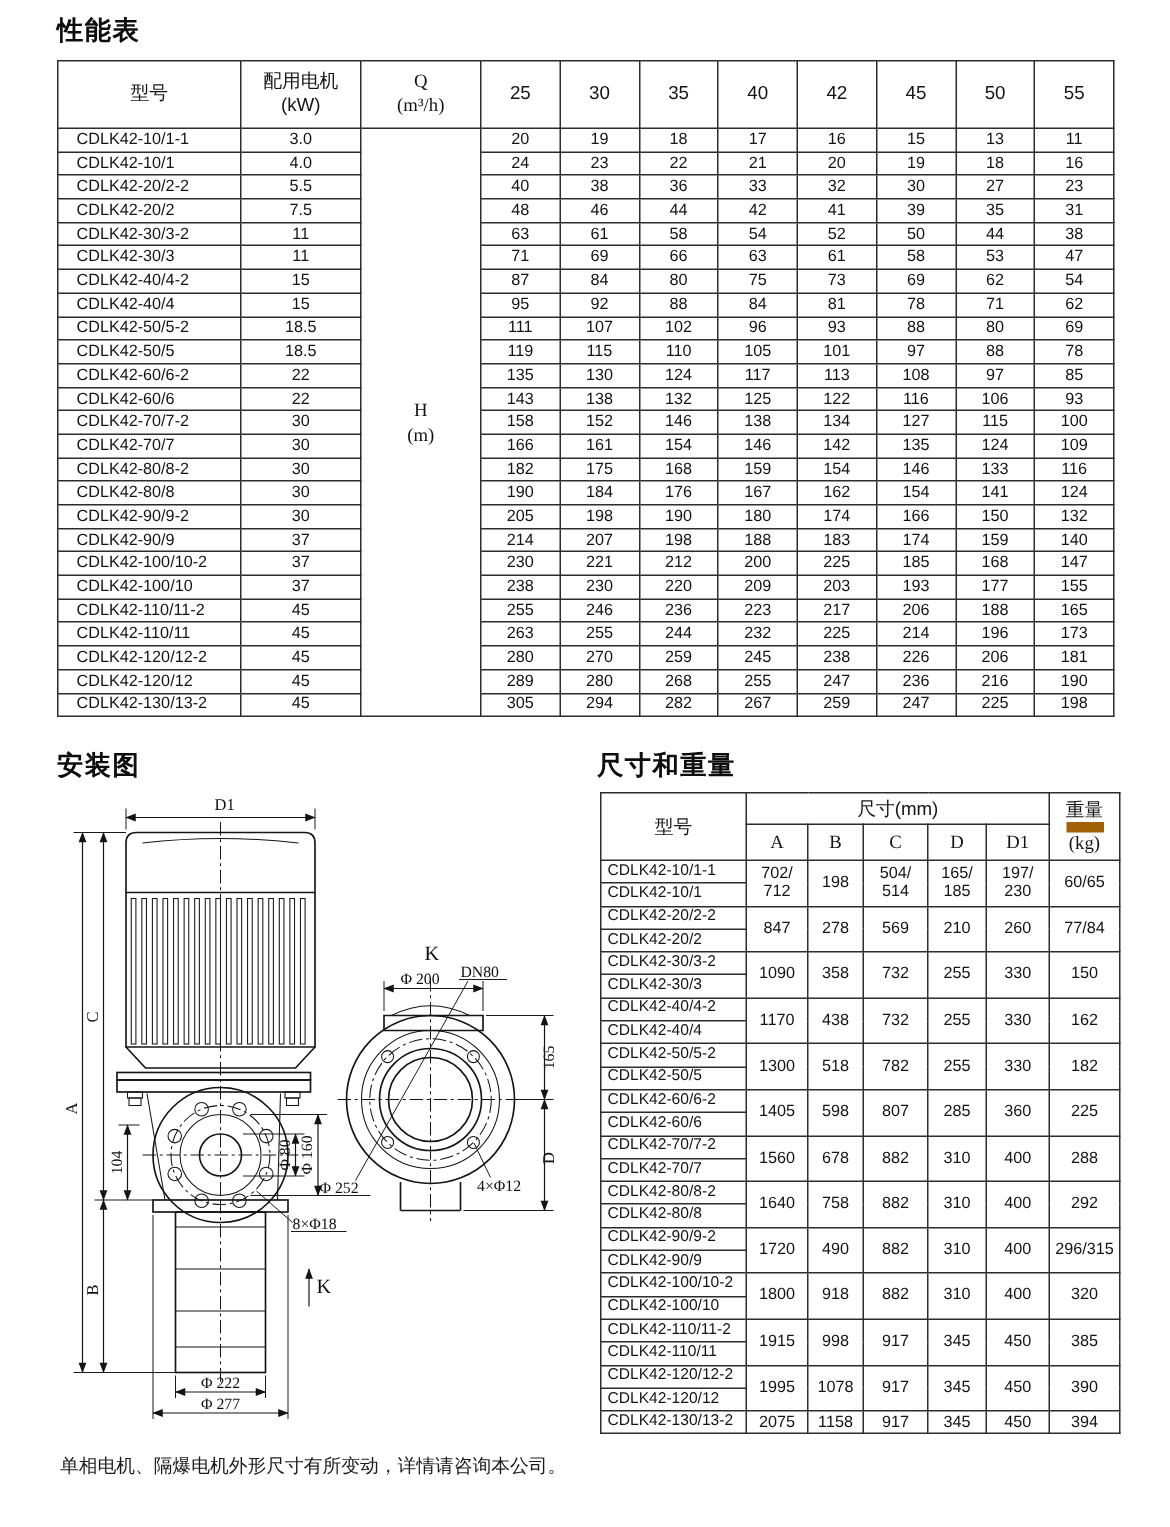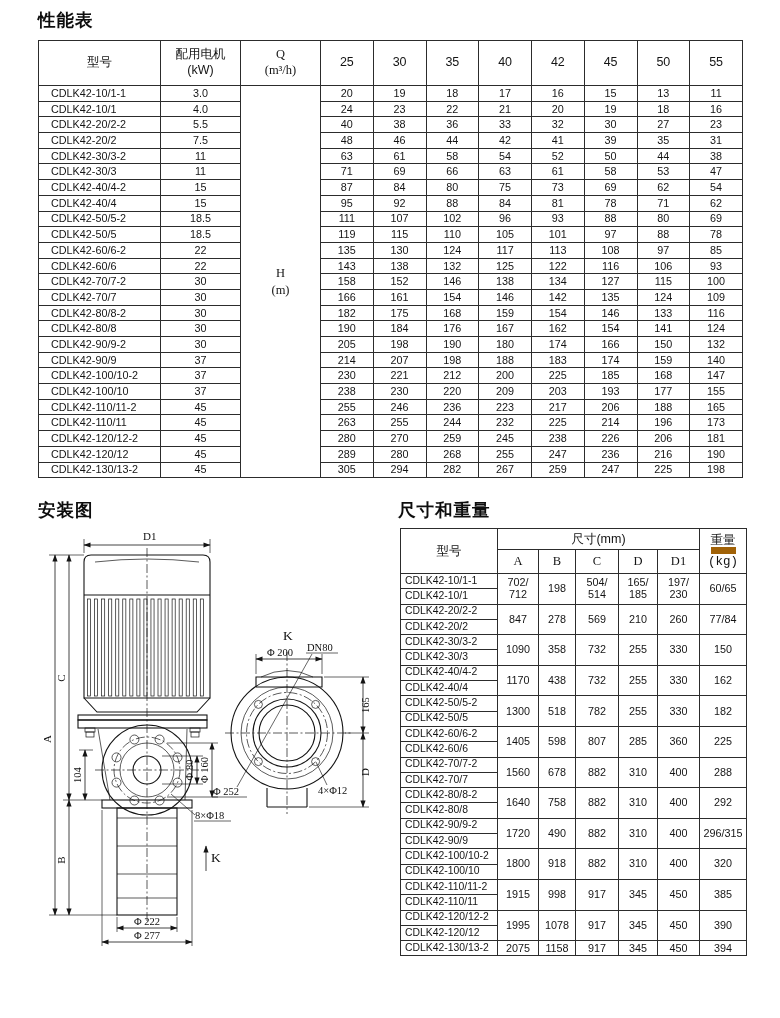--- a/index.html
+++ b/index.html
@@ -20,21 +20,21 @@
   table.perf td.hcell{font-family:"Liberation Serif",serif;font-size:12.5px;white-space:pre-line;line-height:1.3;}
 
   
   table.dims{position:absolute;left:400px;top:528px;width:346px;border-collapse:collapse;
              table-layout:fixed;border:1.6px solid #141414;}
   table.dims th,table.dims td{border:1px solid #2c2c2c;padding:0;text-align:center;color:#141414;overflow:hidden;}
   table.dims thead tr.r1 th{height:20px;font-size:12.5px;font-weight:normal;text-align:center;}
   table.dims thead tr.r2 th{height:23px;font-size:12.5px;font-weight:normal;font-family:"Liberation Serif",serif;}
   table.dims thead th.wcell{font-size:12px;line-height:1.15;}
   table.dims thead th.wcell .u{display:inline-block;border-bottom:7px solid #a16207;padding-bottom:0px;}
-  table.dims thead th.wcell .unit{font-family:Liberation Mono, monospace;}
+  table.dims thead th.wcell .unit{font-family:Liberation Serif, serif;}
   table.dims tbody tr{height:15.3px;}
   table.dims tbody td{font-size:10.8px;line-height:1.05;white-space:pre-line;}
   table.dims td.model{text-align:left;padding-left:4px;font-size:10.4px;}
 
   
   svg.diagram{position:absolute;left:35px;top:526px;}
   .out{fill:none;stroke:#141414;stroke-width:1.1;}
   .thin{fill:none;stroke:#141414;stroke-width:0.7;}
   .dim{stroke:#141414;stroke-width:0.8;fill:none;}
   .ext{stroke:#141414;stroke-width:0.65;fill:none;}
@@ -722,13 +722,14 @@
           <td rowspan="1">2075</td>
           <td rowspan="1">1158</td>
           <td rowspan="1">917</td>
           <td rowspan="1">345</td>
           <td rowspan="1">450</td>
           <td rowspan="1">394</td>
         </tr>
       </tbody>
   </table>
 
+  <div class="footer-note">单相电机、隔爆电机外形尺寸有所变动，详情请咨询本公司。</div>
 </div>
 
 </body></html>

